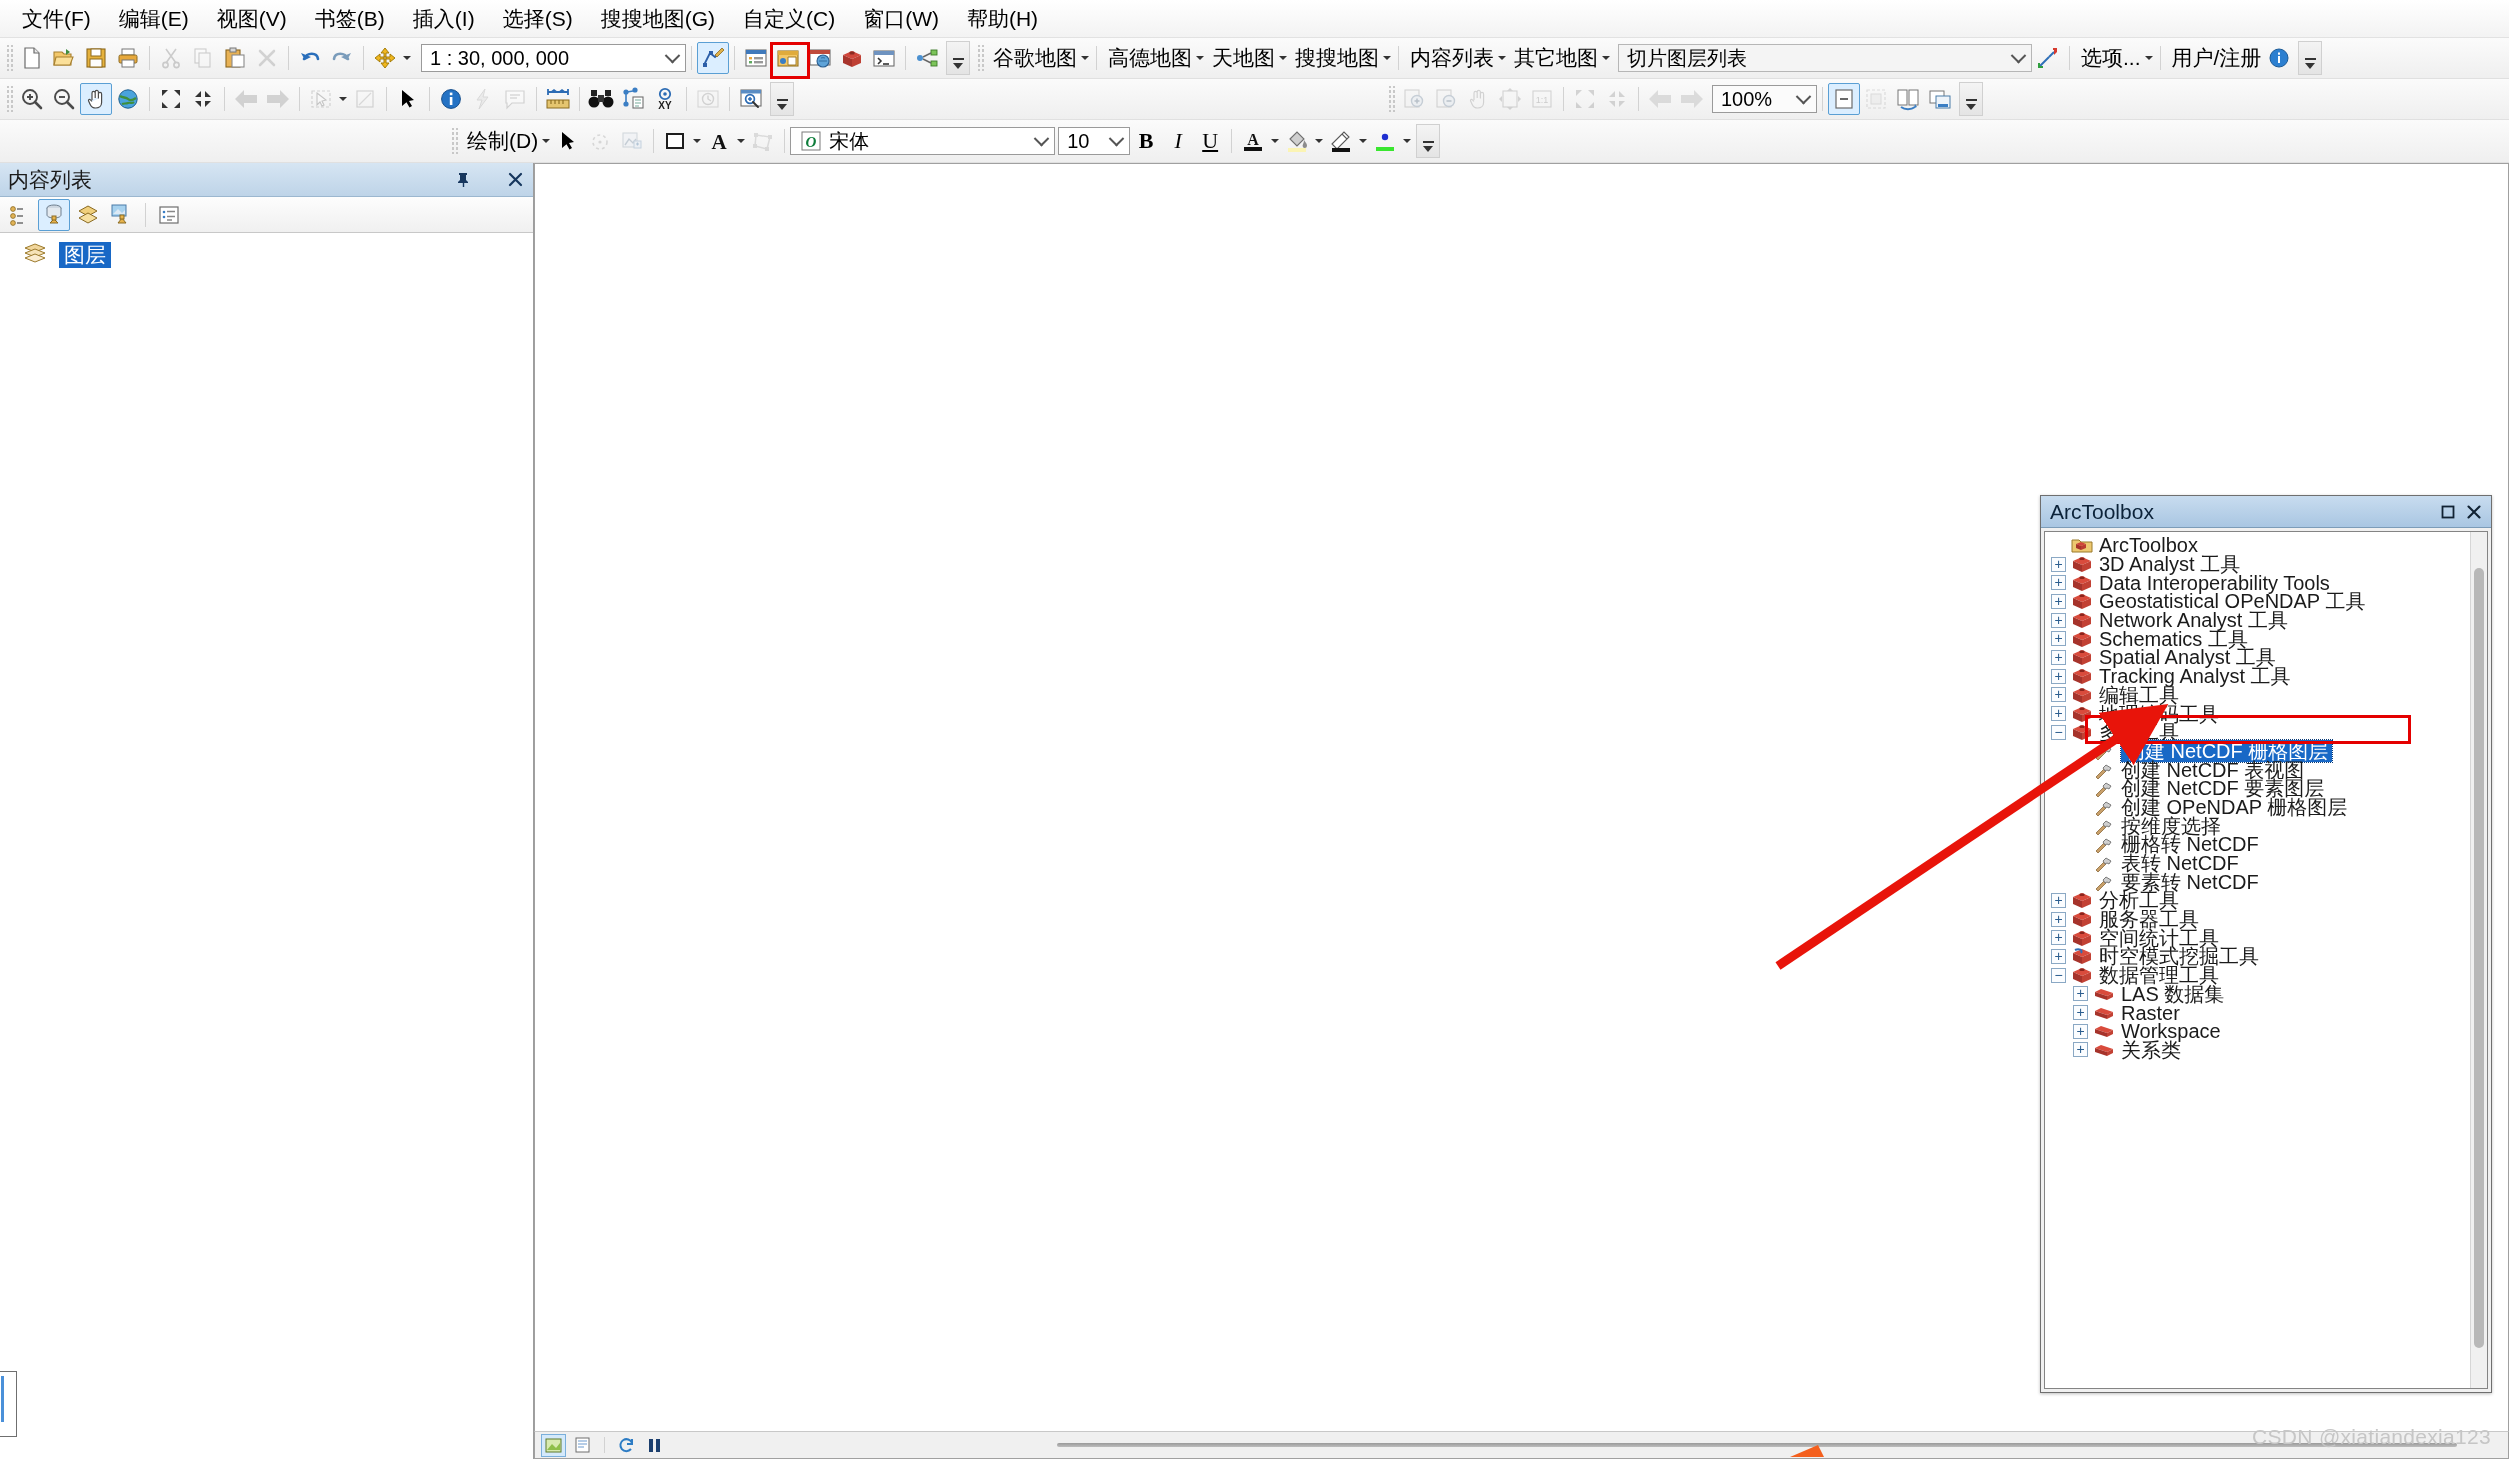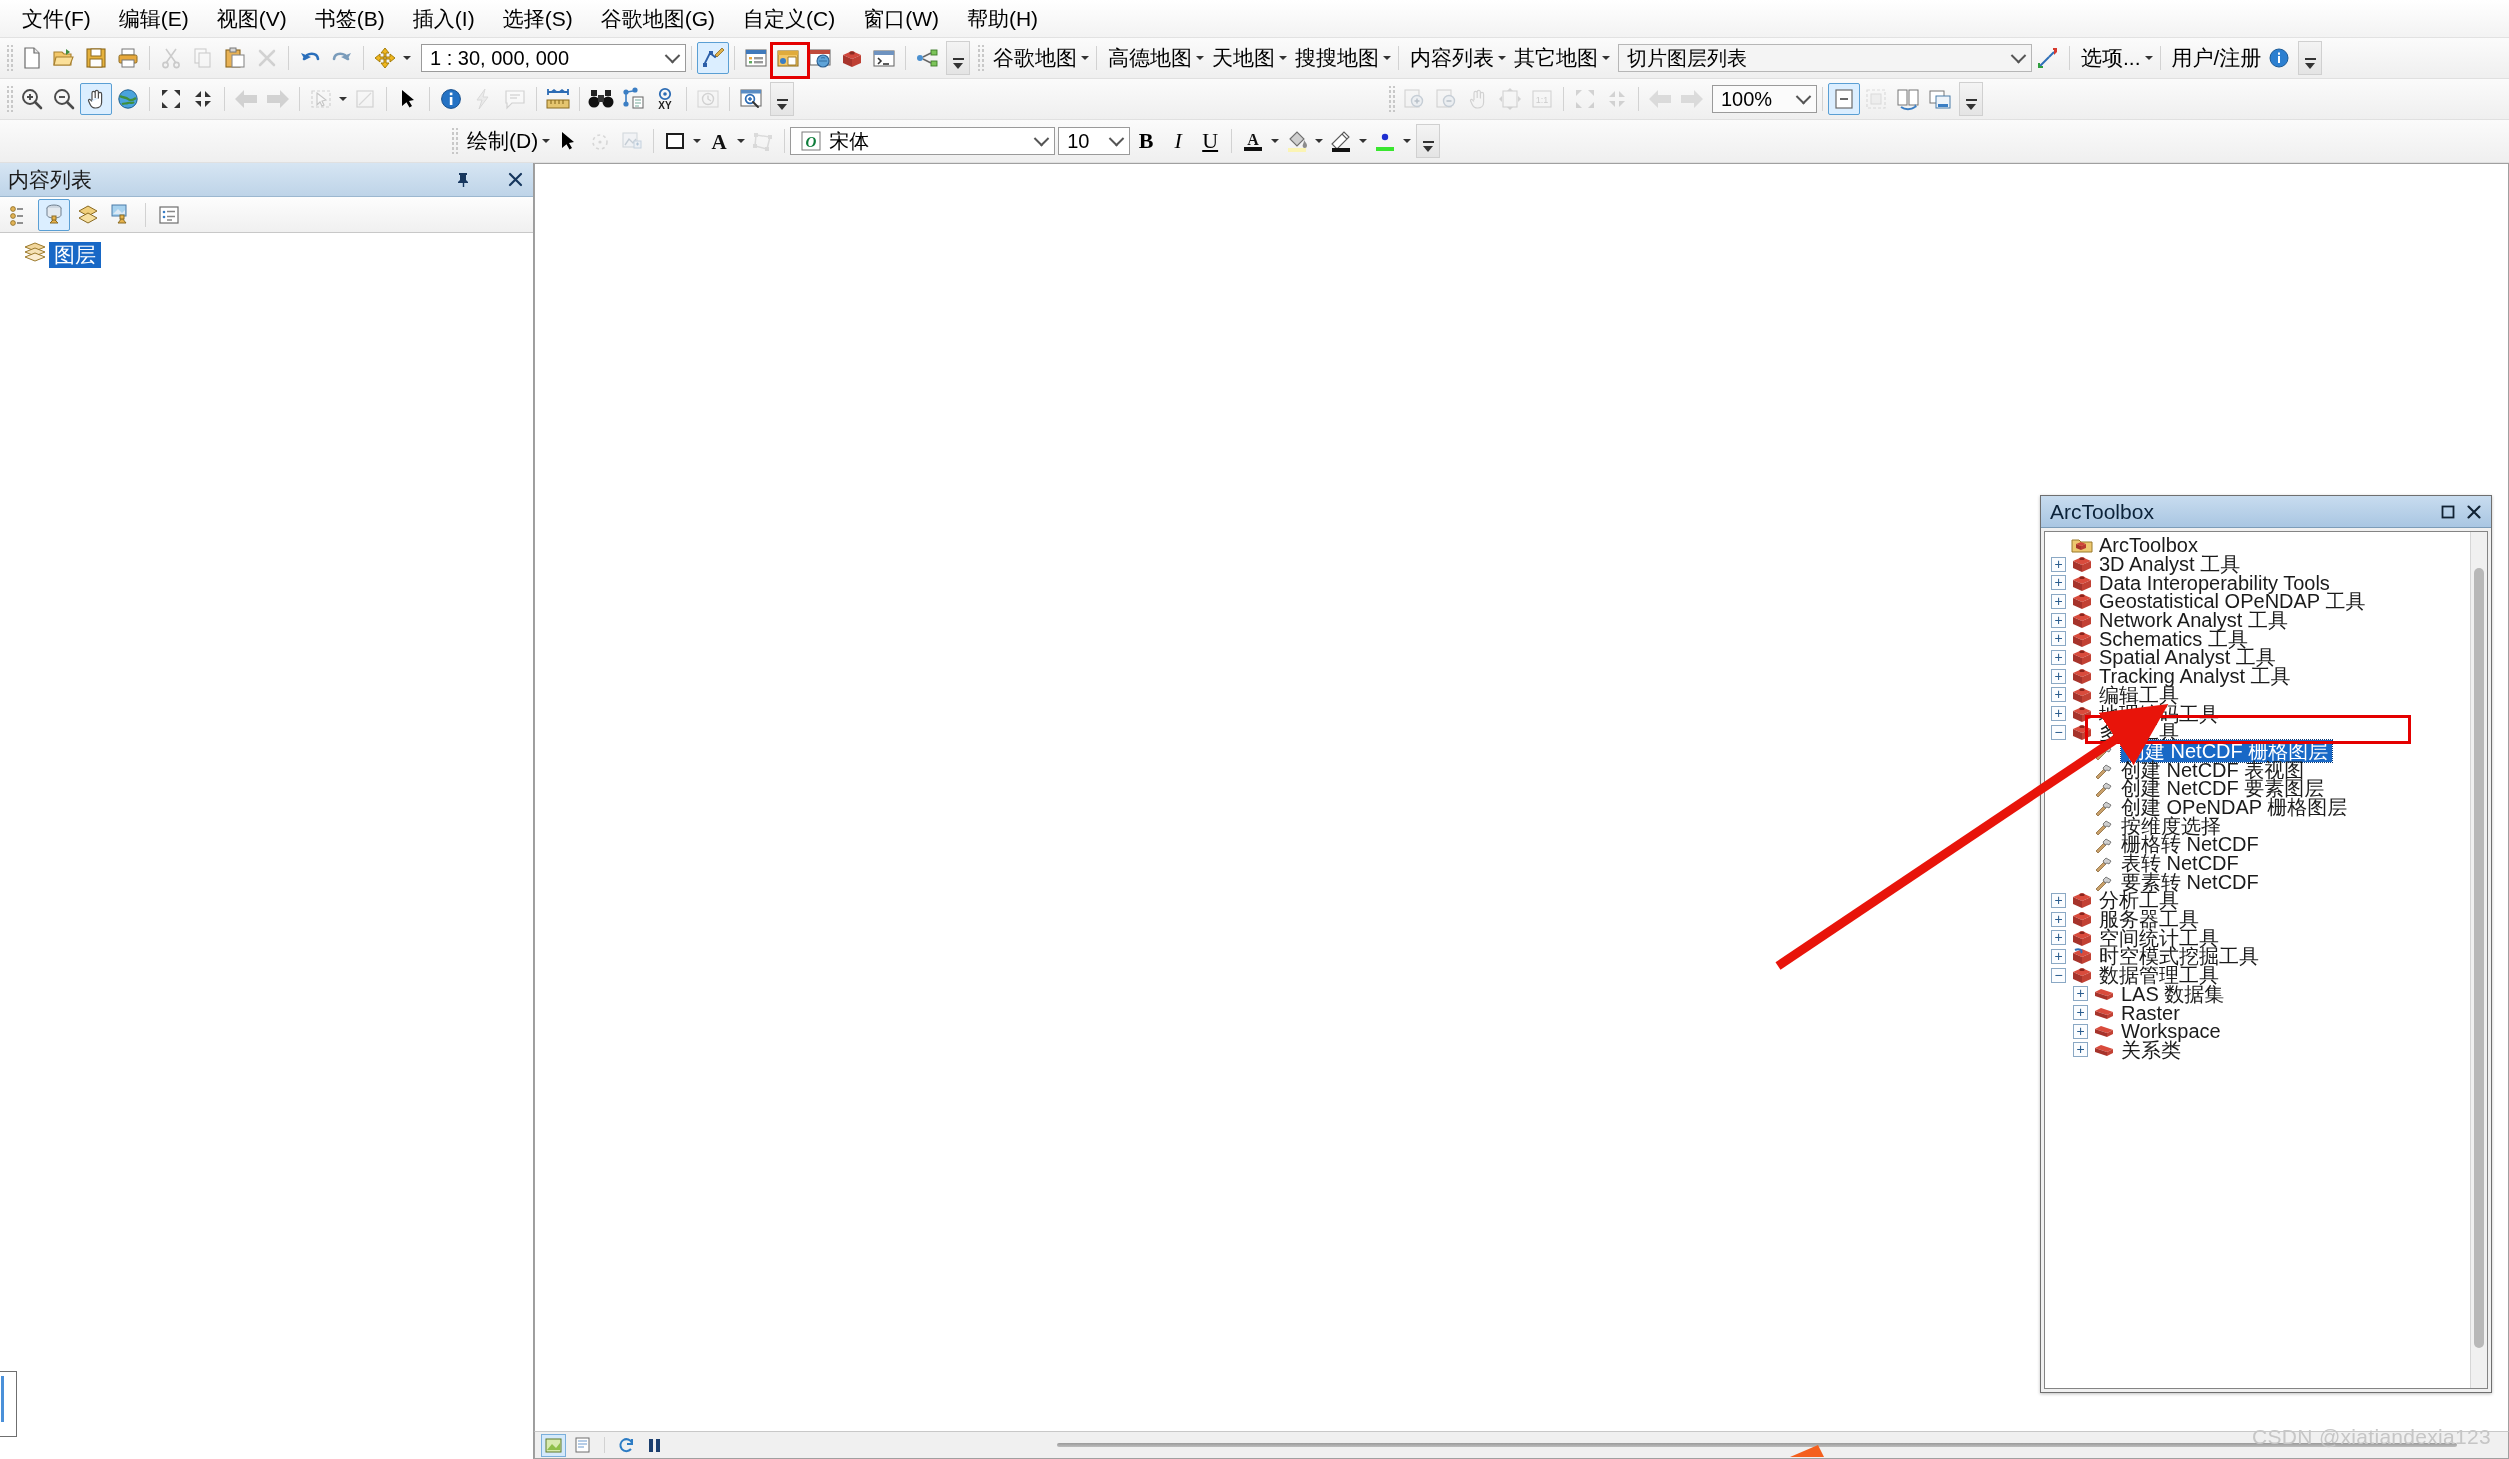--- a/index.html
+++ b/index.html
@@ -99,21 +99,21 @@
   }
   .toc-title .t{flex:1 1 auto;}
   .toc-title .pin,.toc-title .cls{
     width:24px;height:24px;display:flex;align-items:center;justify-content:center;font-size:19px;color:#17375e;
   }
   .toc-tools{
     height:35px;flex:0 0 35px;display:flex;align-items:center;gap:2px;padding:0 4px;
     background:linear-gradient(#fdfdfd,#f0f0f0);border-bottom:1px solid #c8c8c8;
   }
   .toc-tree{flex:1 1 auto;background:#fff;border-top:1px solid #fff;padding:8px 0 0 0;overflow:hidden;}
-  .toc-node{display:flex;align-items:flex-end;gap:1px;padding-left:22px;height:26px;}
+  .toc-node{display:flex;align-items:flex-start;gap:11px;padding-left:22px;height:26px;}
   .toc-node .lbl{
     background:#1868c6;color:#fff;padding:1px 5px;font-size:21px;line-height:1.15;
   }
 
   
   .mapwrap{flex:1 1 auto;display:flex;flex-direction:column;min-width:0;position:relative;background:#f0f0f0;}
   .mapcanvas{
     flex:1 1 auto;background:#fff;border:1px solid #a0a0a0;border-bottom:none;margin:0;position:relative;
   }
   .mapstatus{
@@ -186,21 +186,21 @@
 
 <div class="app">
 
   <div class="menubar">
     <div class="mi">文件(F)</div>
     <div class="mi">编辑(E)</div>
     <div class="mi">视图(V)</div>
     <div class="mi">书签(B)</div>
     <div class="mi">插入(I)</div>
     <div class="mi">选择(S)</div>
-    <div class="mi">谷歌地图(G)</div>
+    <div class="mi">搜搜地图(G)</div>
     <div class="mi">自定义(C)</div>
     <div class="mi">窗口(W)</div>
     <div class="mi">帮助(H)</div>
   </div>
 
   <div class="tbrow r1" style="position:relative;">
     <div class="grip"></div>
 
     <div class="btn">
       <svg width="24" height="24" viewBox="0 0 24 24">

